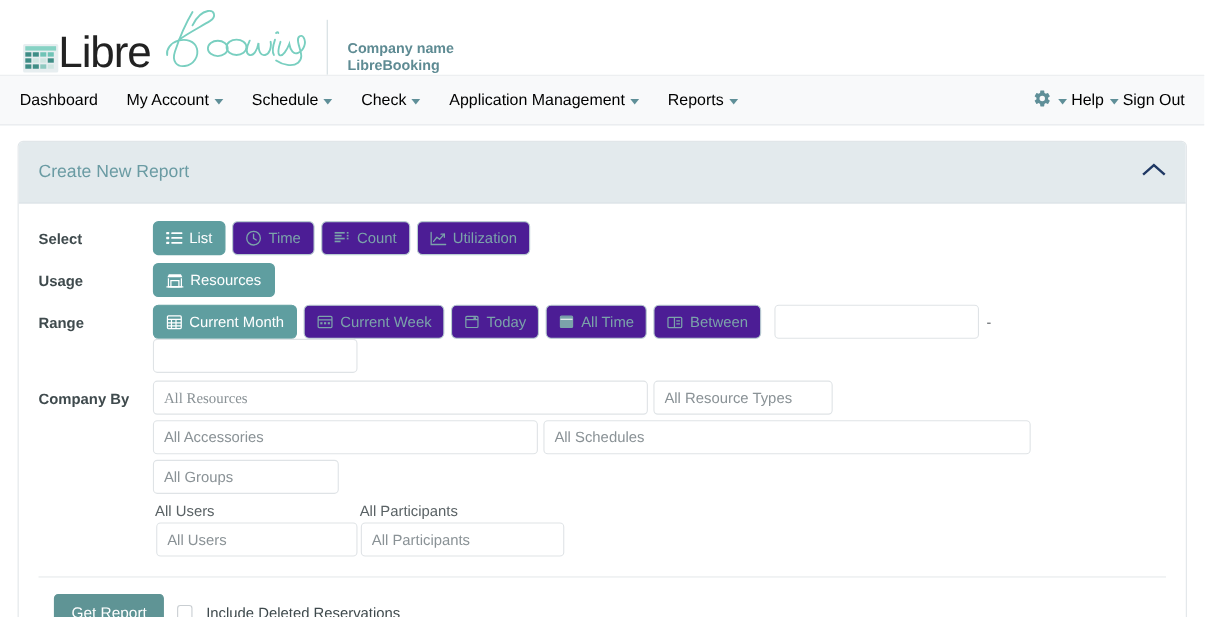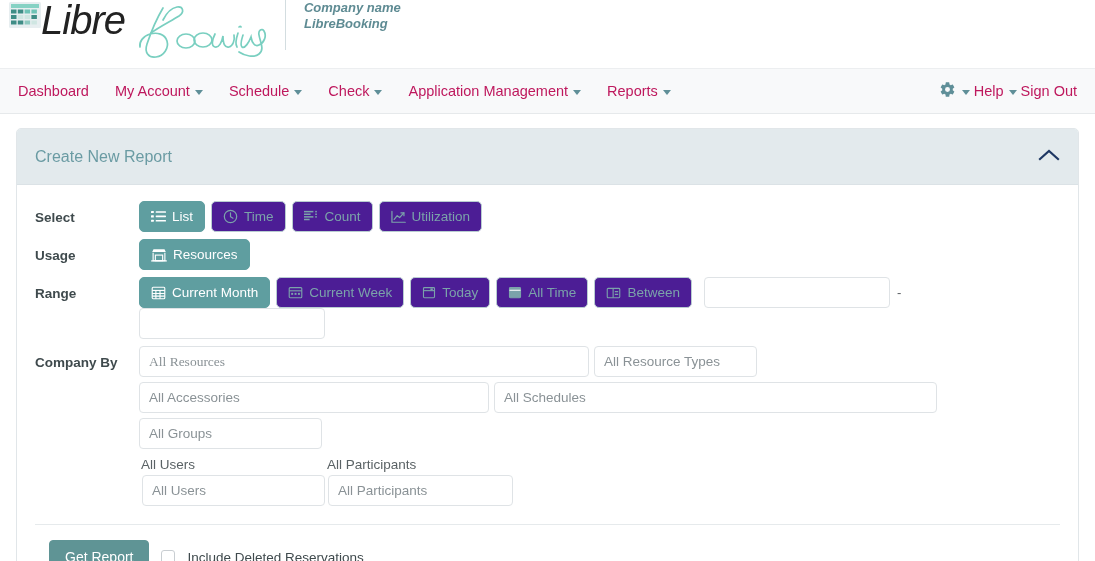--- a/index.html
+++ b/index.html
@@ -8,24 +8,23 @@
     width: 1095px; height: 561px;
     background: #ffffff;
     font-family: "Liberation Sans", sans-serif;
     overflow: hidden;
   }
 
   
   .brand-bar {
     height: 68px;
     display: flex;
-    align-items: flex-start;
-    padding-left: 8px;
+    align-items: flex-end;
+    padding-left: 20px;
     background: #ffffff;
-    font-style: italic;
   }
   .logo-mark {
     width: 34px; height: 30px;
     margin-right: 1px;
     display: block;
   }
   .logo-libre {
     font-family: "Liberation Sans", sans-serif;
     font-size: 40px;
     color: #222222;
@@ -66,21 +65,21 @@
     padding: 0 18px;
     position: relative;
   }
   .nav-left { display: flex; align-items: center; gap: 26px; }
   .nav-right {
     display: flex; align-items: center; gap: 4px;
     margin-left: auto;
   }
   .nav-item {
     font-size: 14.5px;
-    color: #be185d;
+    color: #000000;
     cursor: pointer;
     display: inline-flex;
     align-items: center;
     gap: 5px;
     white-space: nowrap;
   }
   .caret {
     width: 0; height: 0;
     border-left: 4px solid transparent;
     border-right: 4px solid transparent;
@@ -496,21 +495,21 @@
               <input class="inp" style="width: 450px; font-family: Liberation Serif, serif;" placeholder="All Resources">
               <input class="inp" style="width: 163px;" placeholder="All Resource Types">
             </div>
 
             <div class="filter-line">
               <input class="inp" style="width: 350px;" placeholder="All Accessories">
               <input class="inp" style="width: 443px;" placeholder="All Schedules">
             </div>
 
             <div class="filter-line">
-              <input class="inp" style="width: 183px;" placeholder="All Groups">
+              <input class="inp" style="width: 169px;" placeholder="All Groups">
             </div>
 
           </div>
 
           <div class="user-labels">
             <span class="ul1">All Users</span>
             <span>All Participants</span>
           </div>
 
           <div class="user-inputs">

